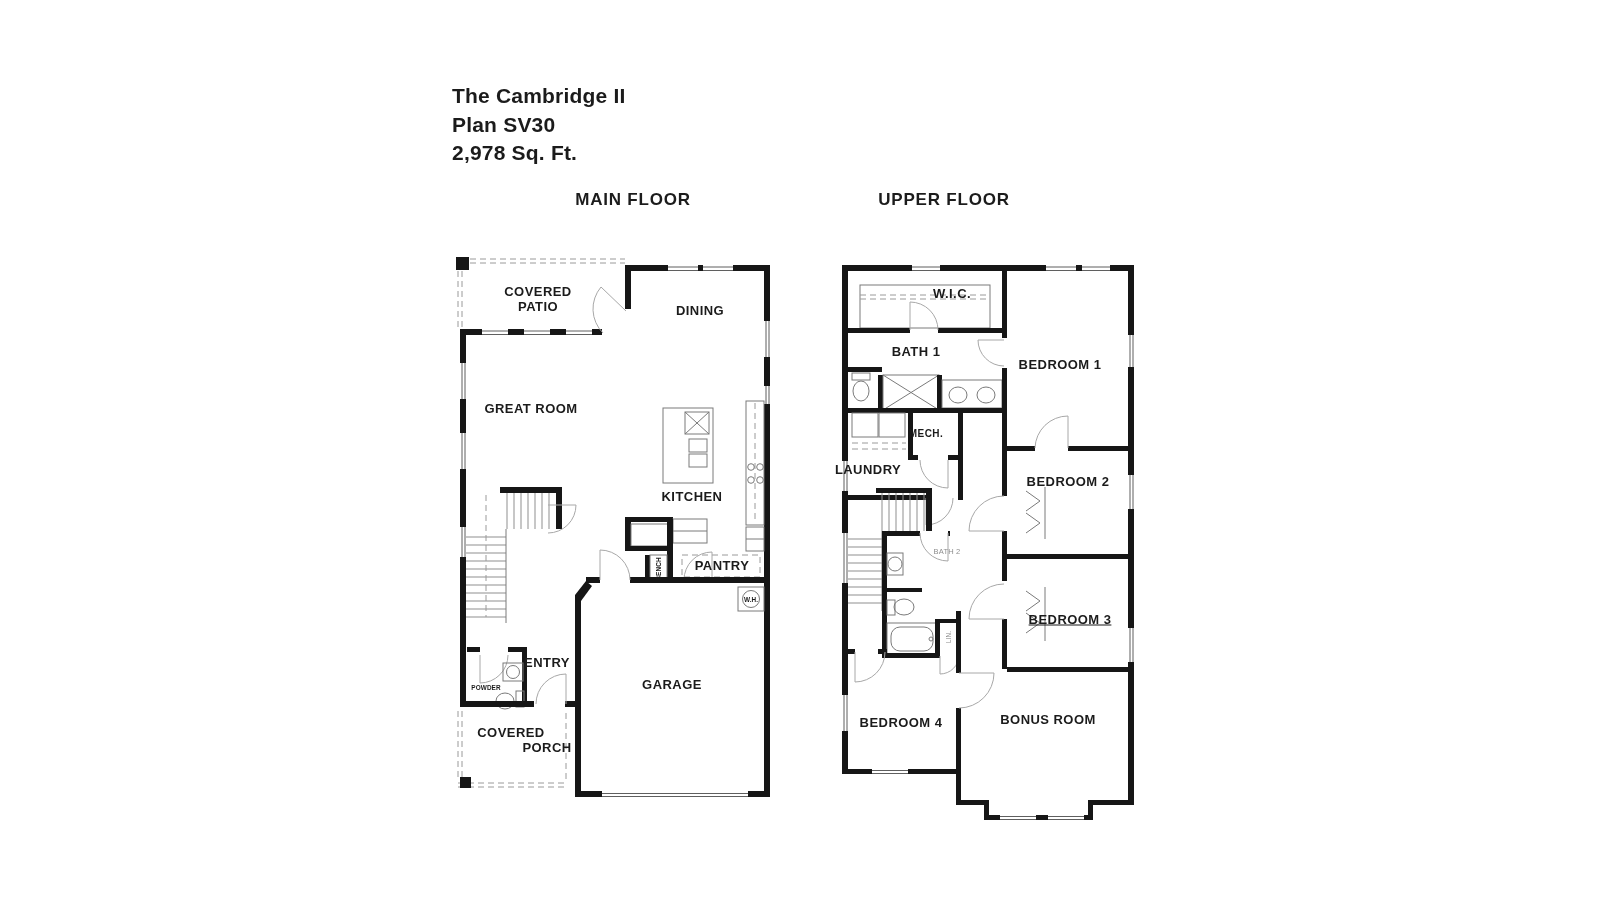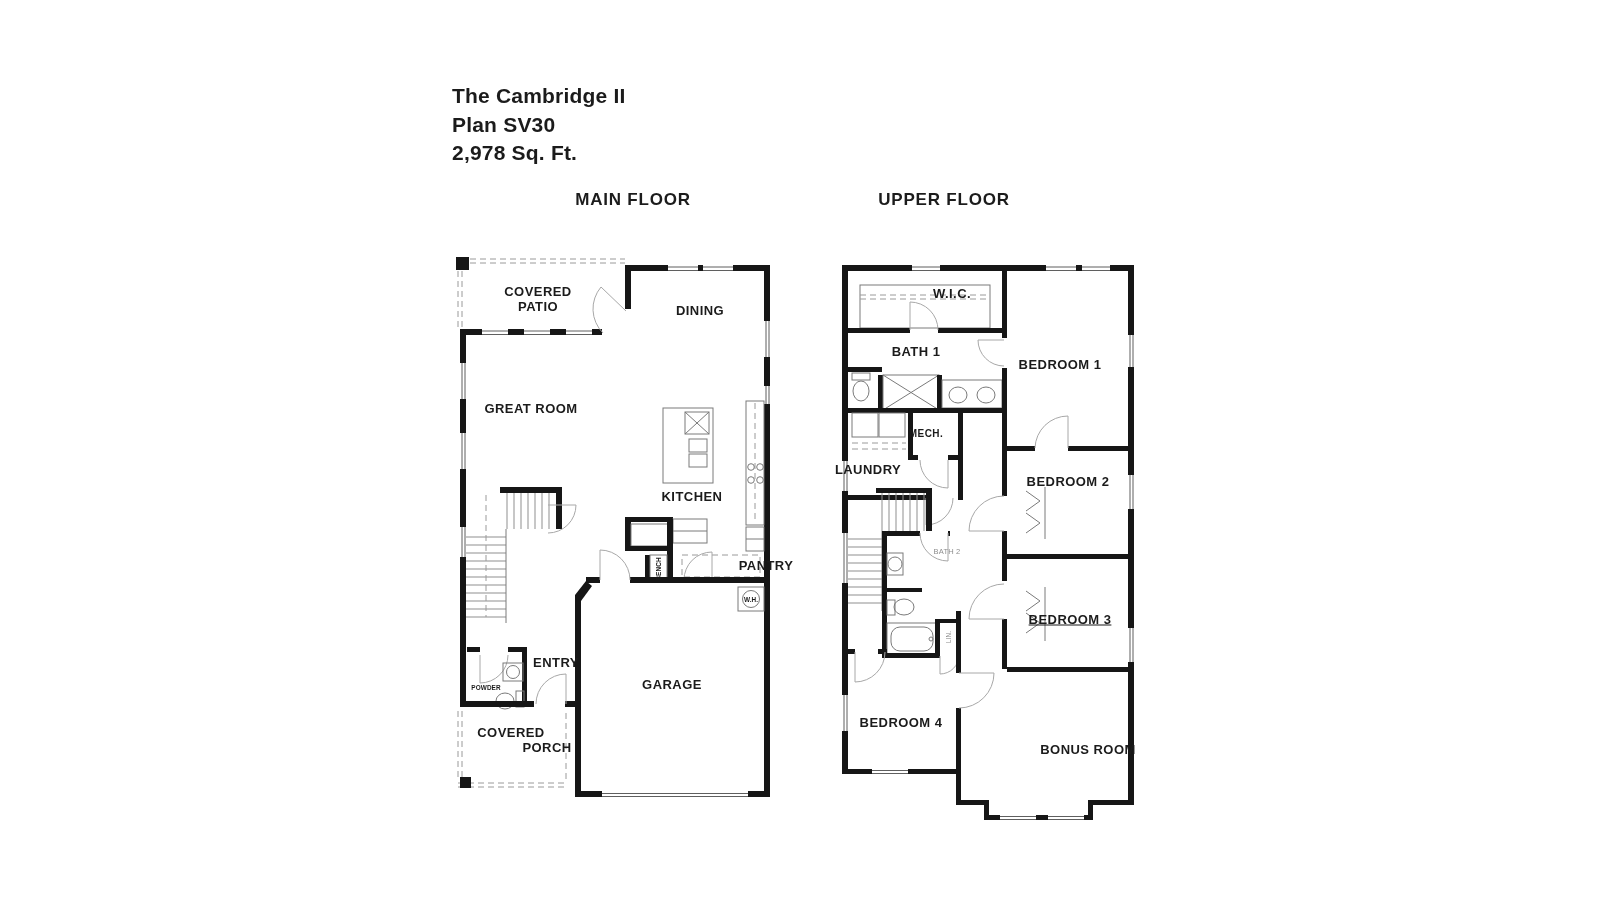--- a/index.html
+++ b/index.html
@@ -153,24 +153,24 @@
         <path class="dash" d="M8,468 V538 M12,468 V538 M8,540 H114 M8,544 H114 M116,470 V540"></path>
         <rect class="wall" x="10" y="534" width="11" height="11"></rect>
       </g>
     </svg>
 
     <span class="lbl" style="left:88px;top:48px;">COVERED</span>
     <span class="lbl" style="left:88px;top:63px;">PATIO</span>
     <span class="lbl" style="left:250px;top:67px;">DINING</span>
     <span class="lbl" style="left:81px;top:165px;">GREAT ROOM</span>
     <span class="lbl" style="left:242px;top:253px;">KITCHEN</span>
-    <span class="lbl" style="left:272px;top:322px;margin-left:44px;">PANTRY</span>
+    <span class="lbl" style="left:272px;top:322px;">PANTRY</span>
     <span class="lbl xs v" style="left:208px;top:326px;">BENCH</span>
     <span class="lbl xs" style="left:301px;top:356px;">W.H.</span>
-    <span class="lbl" style="left:106px;top:419px;">ENTRY</span>
+    <span class="lbl" style="left:97px;top:419px;">ENTRY</span>
     <span class="lbl xs" style="left:36px;top:444px;">POWDER</span>
     <span class="lbl" style="left:61px;top:489px;">COVERED</span>
     <span class="lbl" style="left:61px;top:504px;margin-left:36px;">PORCH</span>
     <span class="lbl" style="left:222px;top:441px;">GARAGE</span>
   </div>
 
   <div class="plan" style="left:820px;top:243px;width:320px;height:590px;">
     <svg width="320" height="590" viewBox="0 0 320 590">
 
       <g>
@@ -309,16 +309,16 @@
     <span class="lbl" style="left:88px;top:50px;margin-left:44px;">W.I.C.</span>
     <span class="lbl" style="left:96px;top:108px;">BATH 1</span>
     <span class="lbl" style="left:240px;top:105px;margin-top:16px;">BEDROOM 1</span>
     <span class="lbl md" style="left:106px;top:190px;">MECH.</span>
     <span class="lbl" style="left:48px;top:226px;">LAUNDRY</span>
     <span class="lbl" style="left:248px;top:238px;">BEDROOM 2</span>
     <span class="lbl sm gray" style="left:103px;top:308px;margin-left:24px;">BATH 2</span>
     <span class="lbl xs gray v" style="left:128px;top:394px;">LIN.</span>
     <span class="lbl" style="left:250px;top:376px;text-decoration:underline;">BEDROOM 3</span>
     <span class="lbl" style="left:81px;top:479px;">BEDROOM 4</span>
-    <span class="lbl" style="left:228px;top:506px;margin-left:40px;">BONUS ROOM</span>
+    <span class="lbl" style="left:228px;top:476px;">BONUS ROOM</span>
   </div>
 
 </div>
 
 </body></html>

